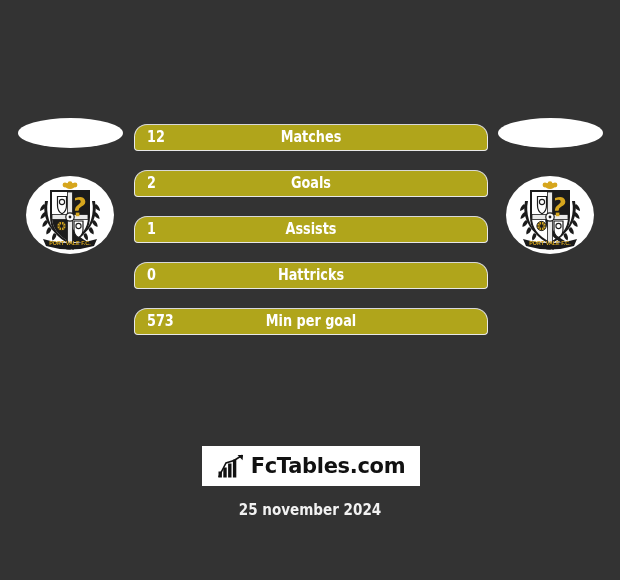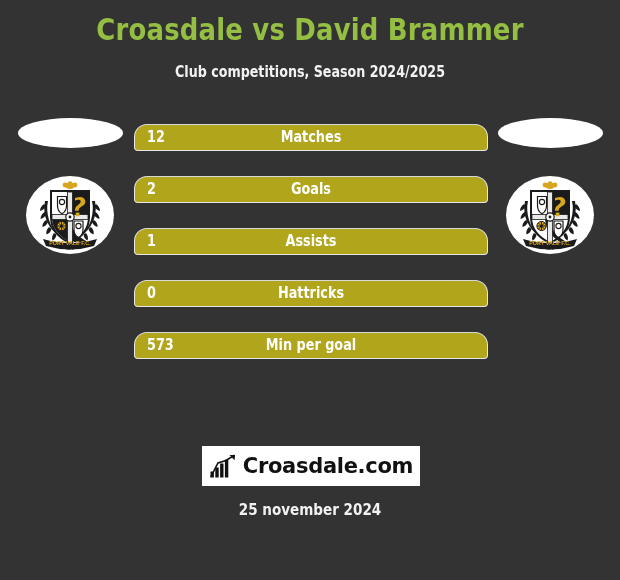--- a/index.html
+++ b/index.html
@@ -85,21 +85,21 @@
   
   .stats {
     position: absolute;
     left: 134px;
     top: 124px;
     width: 354px;
   }
   .stat-row {
     position: relative;
     height: 27px;
-    margin-bottom: 25px;
+    margin-bottom: 19px;
     background: #b0a51b;
     border: 1px solid #e8e8e8;
     border-top-color: #d8d8d8;
     border-radius: 13px 13px 4px 4px;
     box-sizing: border-box;
     overflow: hidden;
   }
   .stat-row:last-child { margin-bottom: 14px; }
   .stat-value {
     position: absolute;
@@ -167,24 +167,20 @@
     color: #f2f2f2;
     transform: scaleX(0.94);
     white-space: nowrap;
   }
 </style>
 </head>
 <body>
 
 <div class="page">
 
-  <div class="header">
-    <h1 class="title">Croasdale vs David Brammer</h1>
-    <div class="subtitle">Club competitions, Season 2024/2025</div>
-  </div>
 
   <div class="side side-left">
     <div class="photo-ellipse"></div>
     <div class="crest-wrap">
       <svg width="78" height="72" viewBox="0 0 78 72">
 
         <path d="M33 6 q6 -5 12 0 q-2 4 -6 4 q-4 0 -6 -4 z" fill="#d6a61e"></path>
         <circle cx="34" cy="6" r="2.4" fill="#d6a61e"></circle>
         <circle cx="39" cy="4.6" r="2.4" fill="#d6a61e"></circle>
         <circle cx="44" cy="6" r="2.4" fill="#d6a61e"></circle>
@@ -321,18 +317,18 @@
 
   <div class="brand-box">
     <svg class="brand-icon" width="27" height="25" viewBox="0 0 27 25">
       <path d="M2 22.5 L9 9 L17 6.5 L25 1.5" stroke="#111111" stroke-width="1.6" fill="none" stroke-linecap="round"></path>
       <path d="M20.5 1 L26 1 L25.6 6.2 Z" fill="#111111"></path>
       <rect x="1.5" y="17.5" width="3.4" height="6" fill="#111111"></rect>
       <rect x="6.3" y="13.5" width="3.4" height="10" fill="#111111"></rect>
       <rect x="11.1" y="9.5" width="3.4" height="14" fill="#111111"></rect>
       <rect x="15.9" y="5.5" width="3.4" height="18" fill="#111111"></rect>
     </svg>
-    <span class="brand-text">Croasdale.com</span>
+    <span class="brand-text">FcTables.com</span>
   </div>
 
   <div class="footer-date">25 november 2024</div>
 
 </div>
 
 </body></html>

